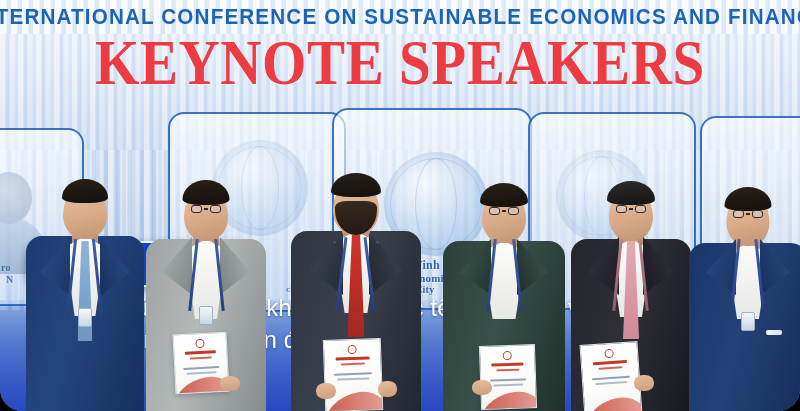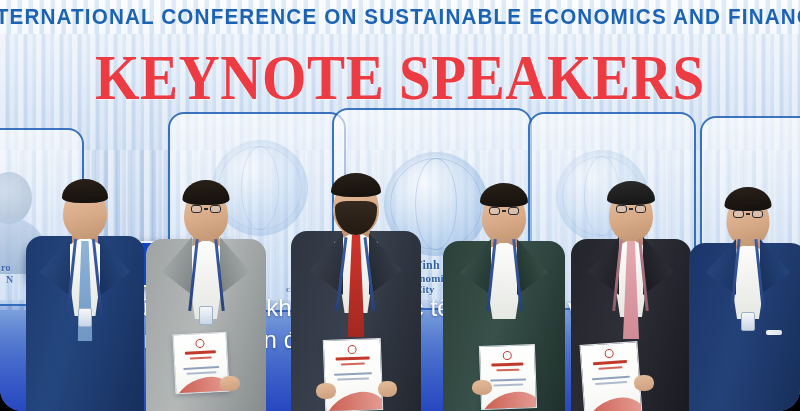--- a/index.html
+++ b/index.html
@@ -233,21 +233,21 @@
     color:#1d63b4;
     font-size:21.5px;
     font-weight:700;
     letter-spacing:1.2px;
     white-space:nowrap;
     transform:scaleX(.96);
   }
 
   
   .keynote-wrap {
-    position:absolute; left:0; right:0; top:47px; height:62px;
+    position:absolute; left:0; right:0; top:32px; height:62px;
     display:flex; align-items:center; justify-content:center;
   }
   .keynote {
     font-family:"Liberation Serif", serif;
     font-weight:700;
     font-size:56px;
     line-height:1;
     letter-spacing:.5px;
     color:#ec3b43;
     white-space:nowrap;

